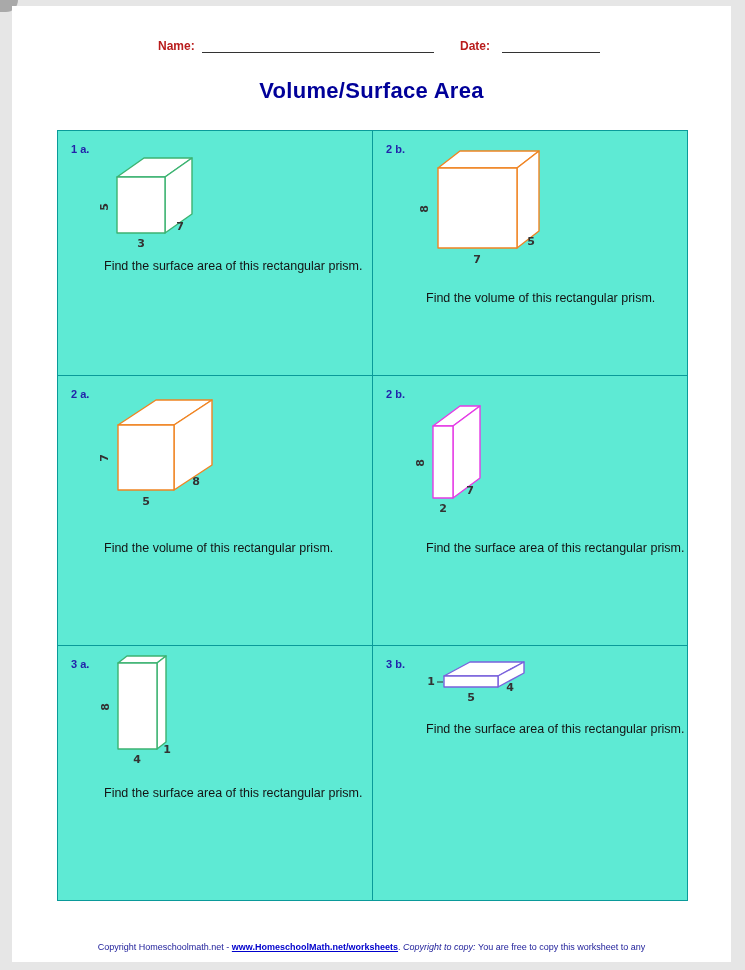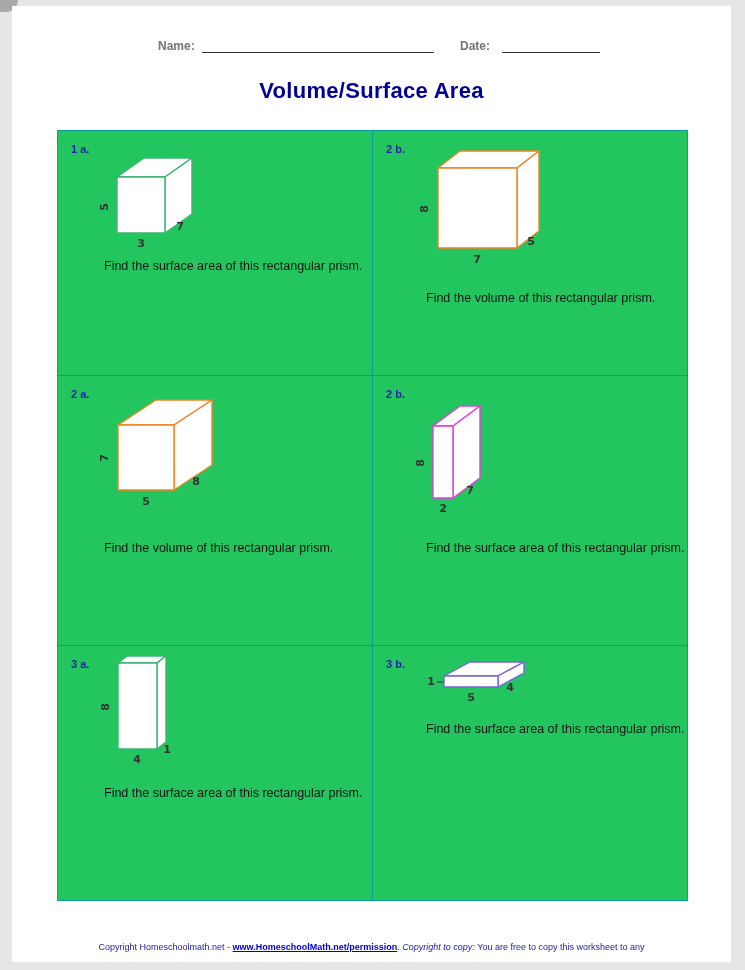--- a/index.html
+++ b/index.html
@@ -13,21 +13,21 @@
   .corner-artifact{
     position:absolute; left:0; top:0; width:18px; height:12px;
     background:#8f8f8f; border-bottom-right-radius:14px; opacity:.7;
   }
   .page{
     position:absolute; left:12px; top:6px; width:719px; height:956px;
     background:#fff;
   }
   
   .header-row{ position:absolute; top:30px; left:0; width:100%; height:22px; }
-  .hlabel{ position:absolute; font-size:12px; font-weight:bold; color:#737373; top:3px; }
+  .hlabel{ position:absolute; font-size:12px; font-weight:bold; color:#b91c1c; top:3px; }
   .name-label{ left:146px; }
   .date-label{ left:448px; }
   .write-line{ position:absolute; top:0; height:17px; border-bottom:1px solid #333; }
   .name-line{ left:190px; width:232px; }
   .date-line{ left:490px; width:98px; }
   
   .title{
     position:absolute; top:72px; left:0; width:100%;
     text-align:center; font-size:22px; font-weight:bold;
     color:var(--title-navy); letter-spacing:.3px;
@@ -38,21 +38,21 @@
     display:grid;
     grid-template-columns:315px 315px;
     grid-template-rows:245px 270px 255px;
     border-top:1px solid var(--accent-teal);
     border-left:1px solid var(--accent-teal);
   }
   .cell{
     position:relative;
     border-right:1px solid var(--accent-teal);
     border-bottom:1px solid var(--accent-teal);
-    background:#22c55e;
+    background:#5eead4;
     text-decoration:underline;
   }
   .pnum{
     position:absolute; left:13px; top:12px;
     font-size:11px; font-weight:bold; color:var(--number-blue);
   }
   .figure{ display:block; }
   .face{ fill:#ffffff; stroke-width:1.4; stroke-linejoin:round; }
   .dim{ font-family:"DejaVu Sans", sans-serif; font-size:11px; font-weight:bold; fill:#333; }
   .leader{ stroke:#333; stroke-width:1; }
@@ -171,19 +171,19 @@
         <text class="dim" x="96" y="37" text-anchor="middle">4</text>
       </svg>
       <div class="prompt">Find the surface area of this rectangular prism.</div>
     </div>
 
   </div>
 
   <div class="footer">
     <div class="footer-inner">
       <span>Copyright Homeschoolmath.net -</span>
-      <a class="link">www.HomeschoolMath.net/permission</a><span>.</span>
+      <a class="link">www.HomeschoolMath.net/worksheets</a><span>.</span>
       <span class="perm">Copyright to copy:</span>
       <span>You are free to copy this worksheet to any</span><br>
     </div>
   </div>
 
 </div>
 
 </body></html>

